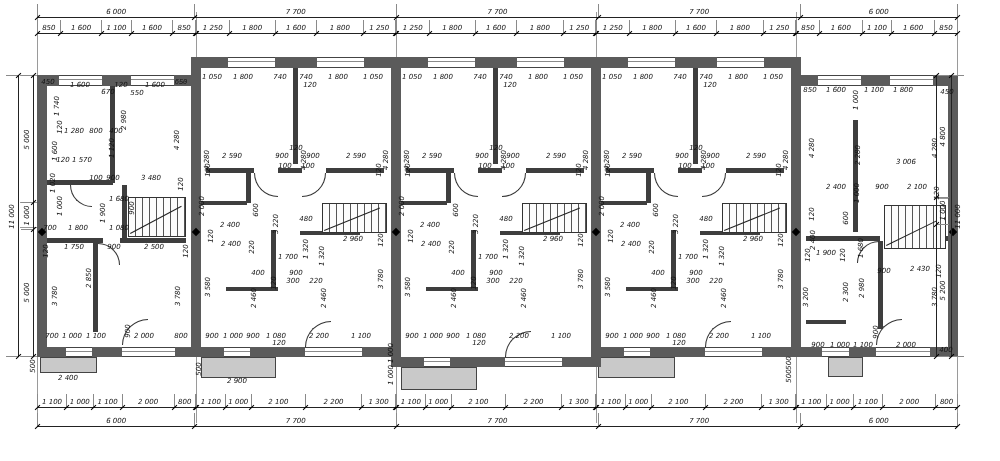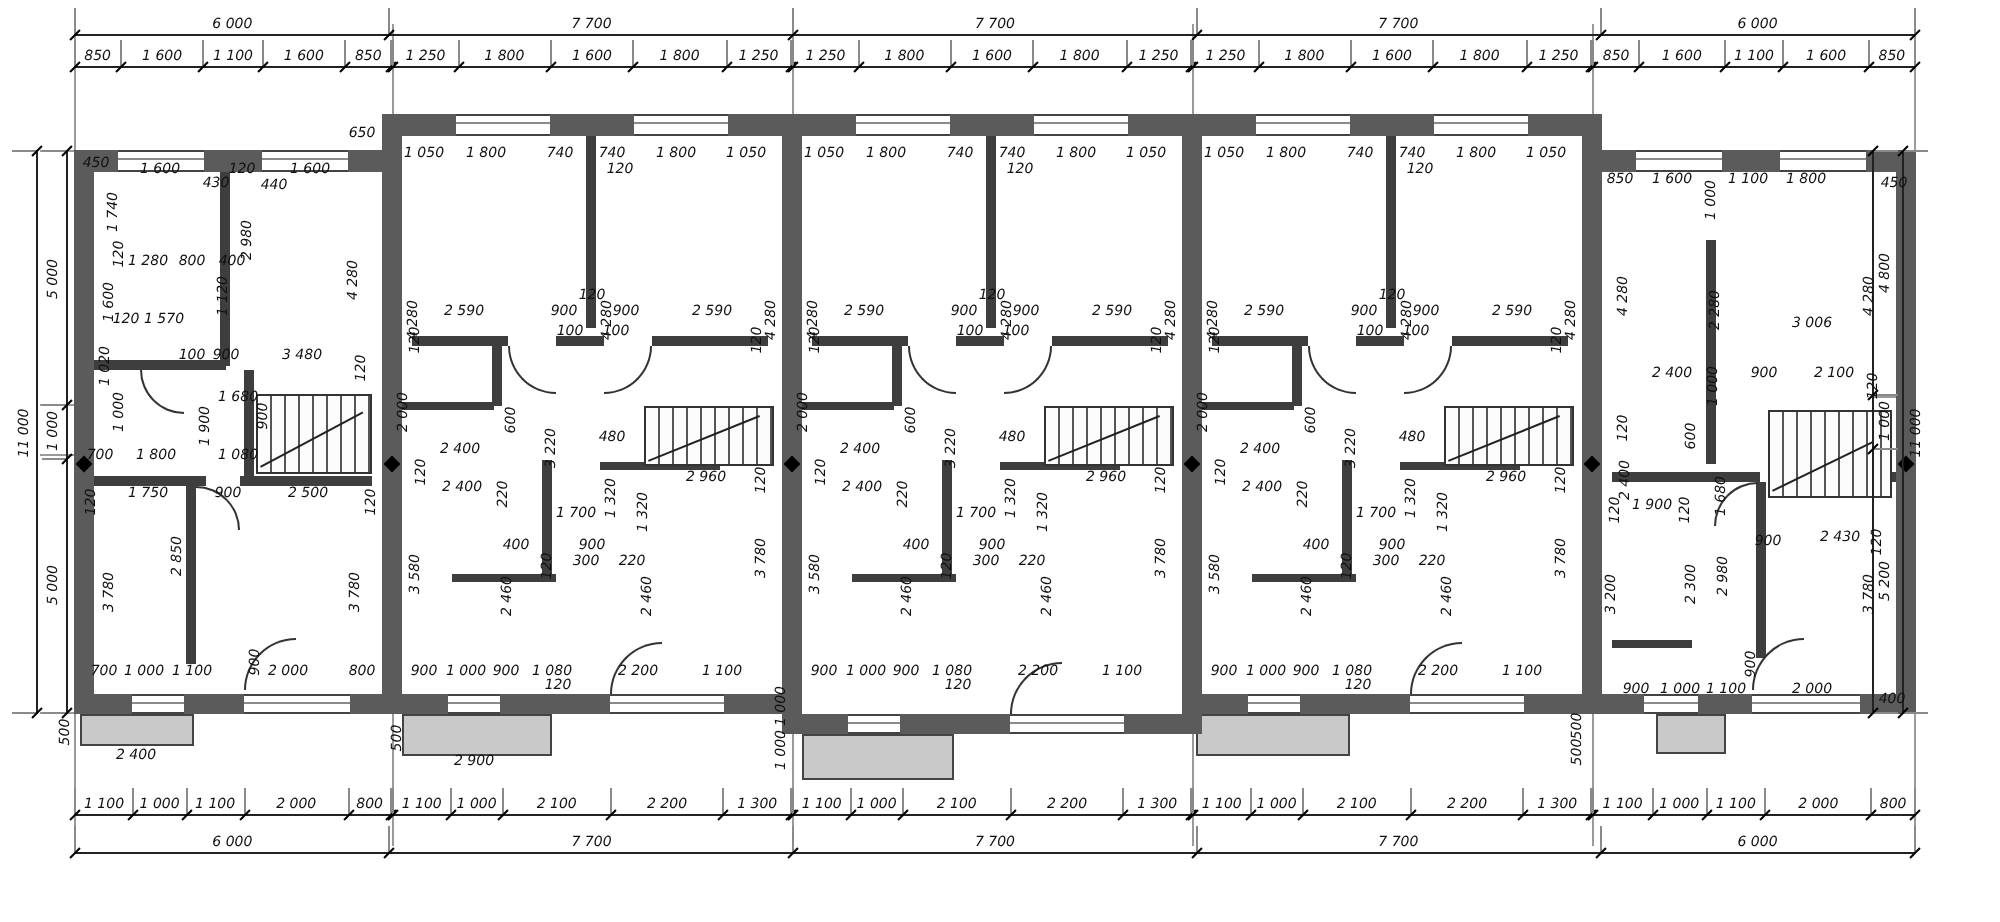--- a/index.html
+++ b/index.html
@@ -413,25 +413,25 @@
 
   <div class="mark" style="left:39px;top:229px"></div>
   <div class="mark" style="left:193px;top:229px"></div>
   <div class="mark" style="left:393px;top:229px"></div>
   <div class="mark" style="left:593px;top:229px"></div>
   <div class="mark" style="left:793px;top:229px"></div>
   <div class="mark" style="left:950px;top:229px"></div>
 
 <span class="dim" style="left: 48px; top: 82px;">450</span>
     <span class="dim" style="left: 80px; top: 85px;">1 600</span>
-    <span class="dim" style="left: 108px; top: 92px;">430</span>
+    <span class="dim" style="left: 108px; top: 92px;">670</span>
     <span class="dim" style="left: 121px; top: 85px;">120</span>
-    <span class="dim" style="left: 137px; top: 93px;">440</span>
+    <span class="dim" style="left: 137px; top: 93px;">550</span>
     <span class="dim" style="left: 155px; top: 85px;">1 600</span>
-    <span class="dim" style="left: 181px; top: 67px;">650</span>
+    <span class="dim" style="left: 181px; top: 82px; font-family: Liberation Mono, monospace;">650</span>
     <span class="dim v" style="left: 57px; top: 106px;">1 740</span>
     <span class="dim v" style="left: 60px; top: 127px;">120</span>
     <span class="dim v" style="left: 124px; top: 120px;">2 980</span>
     <span class="dim v" style="left: 177px; top: 140px;">4 280</span>
     <span class="dim" style="left: 74px; top: 131px;">1 280</span>
     <span class="dim" style="left: 96px; top: 131px;">800</span>
     <span class="dim" style="left: 116px; top: 131px;">400</span>
     <span class="dim v" style="left: 112px; top: 148px;">1 120</span>
     <span class="dim v" style="left: 55px; top: 151px;">1 600</span>
     <span class="dim" style="left: 63px; top: 160px;">120</span>

